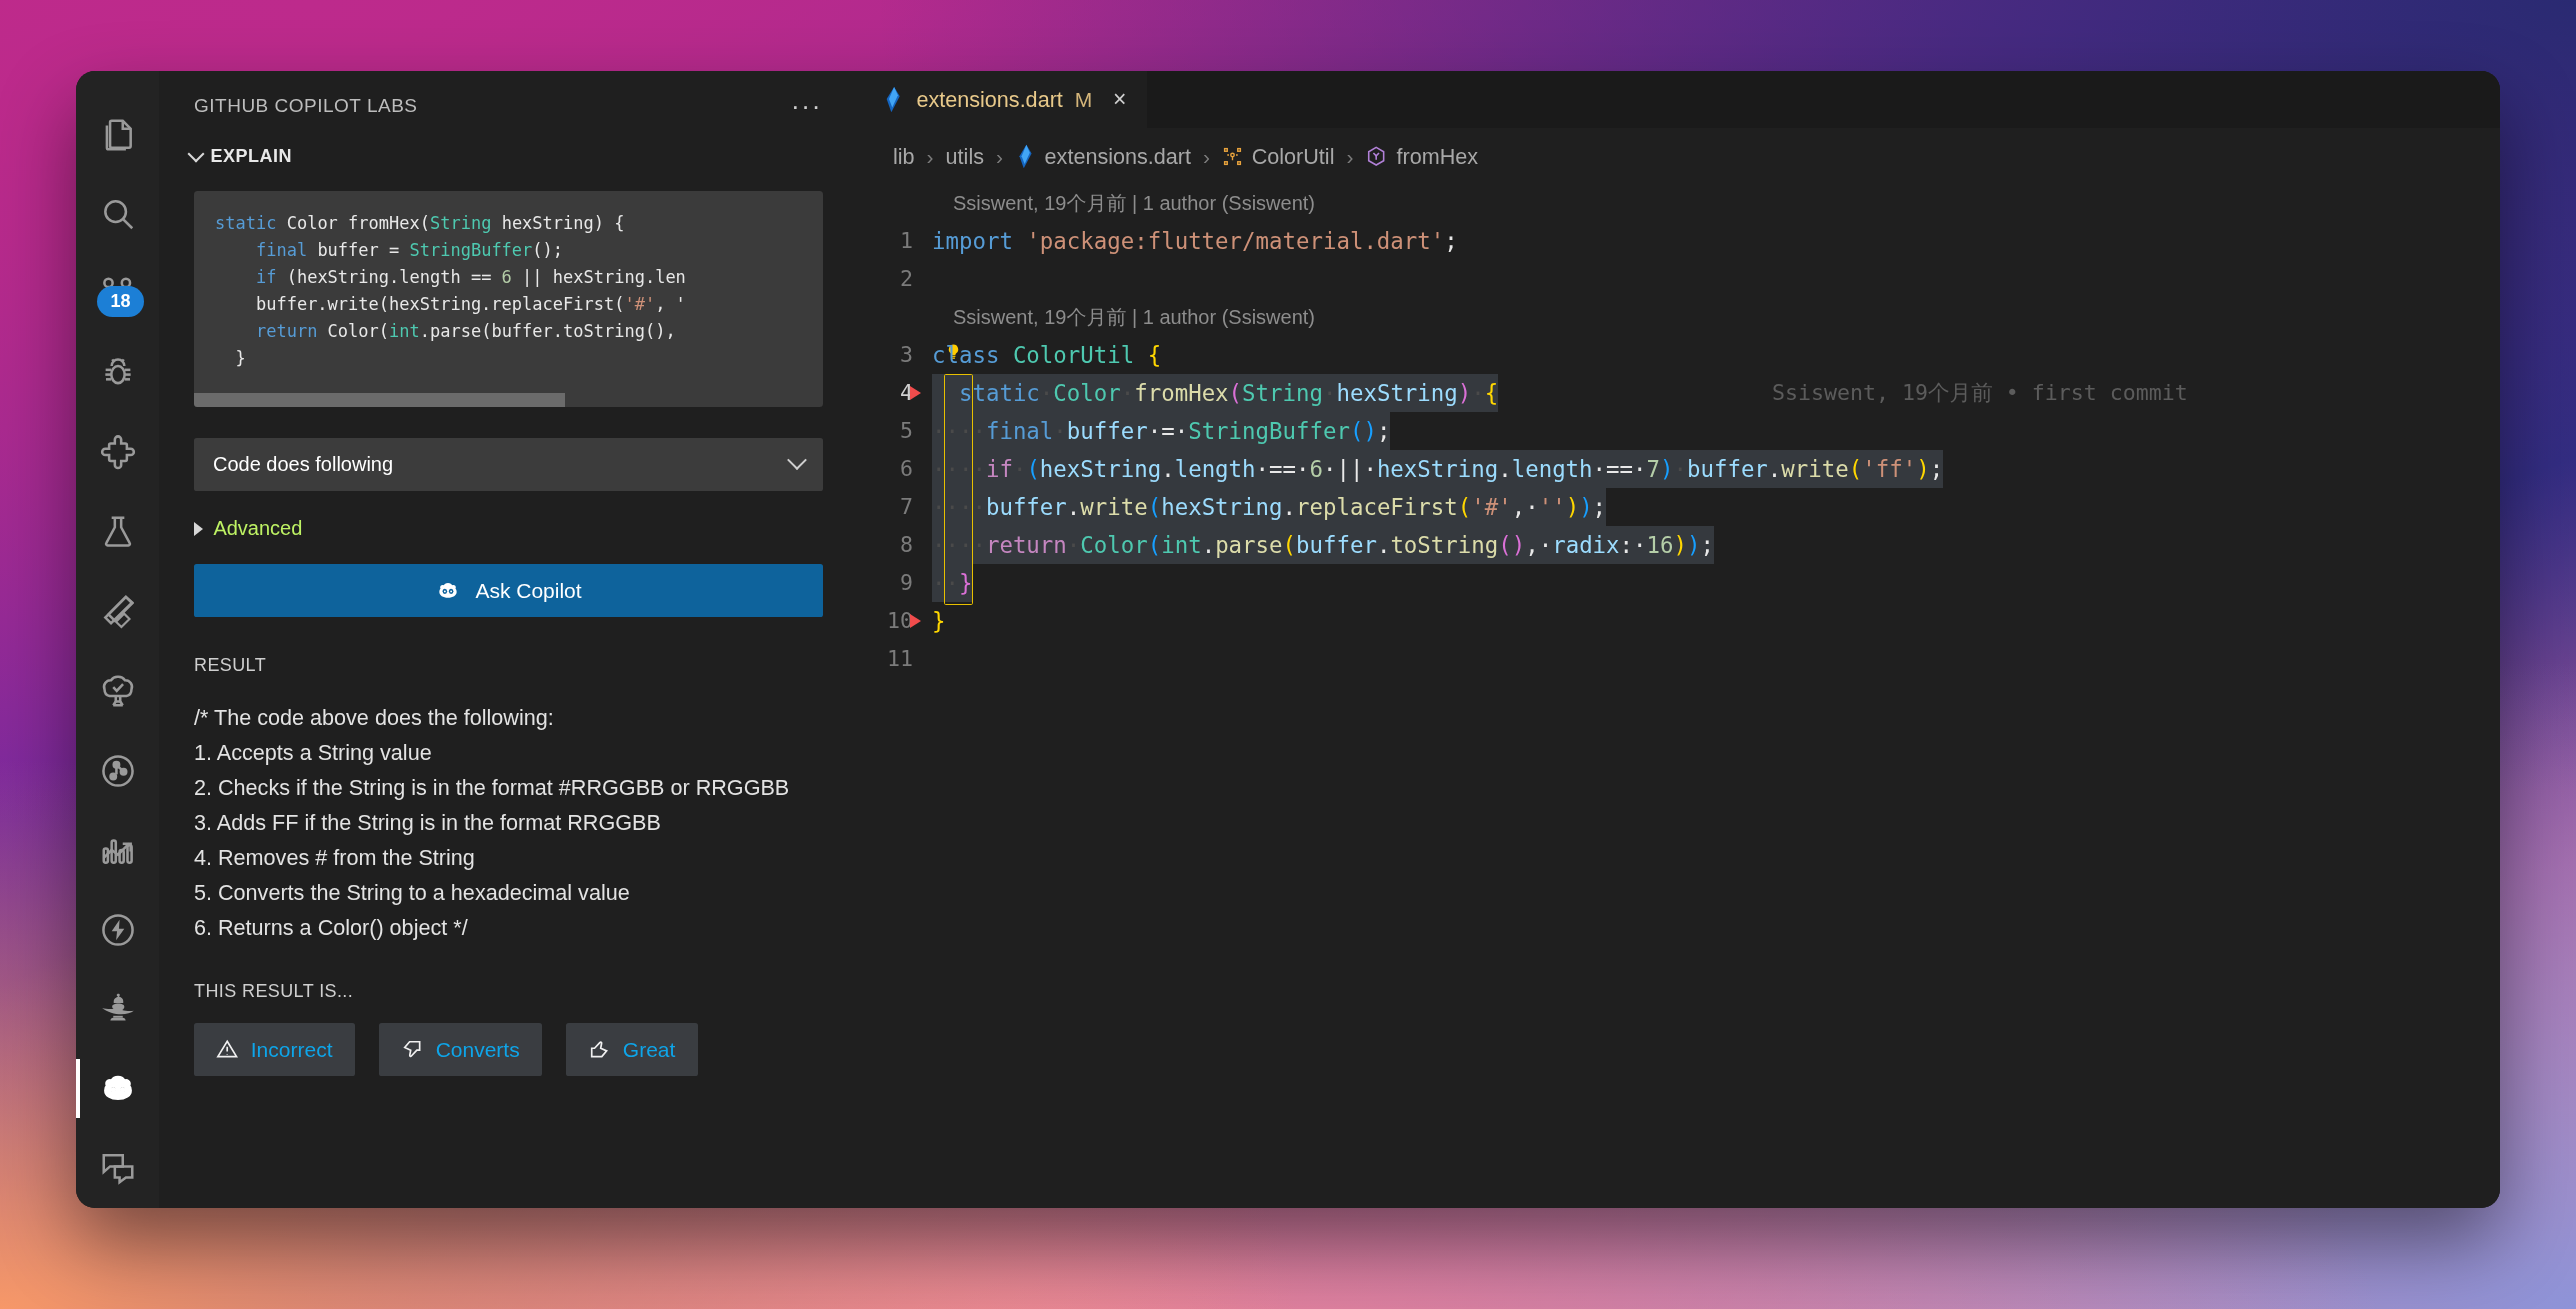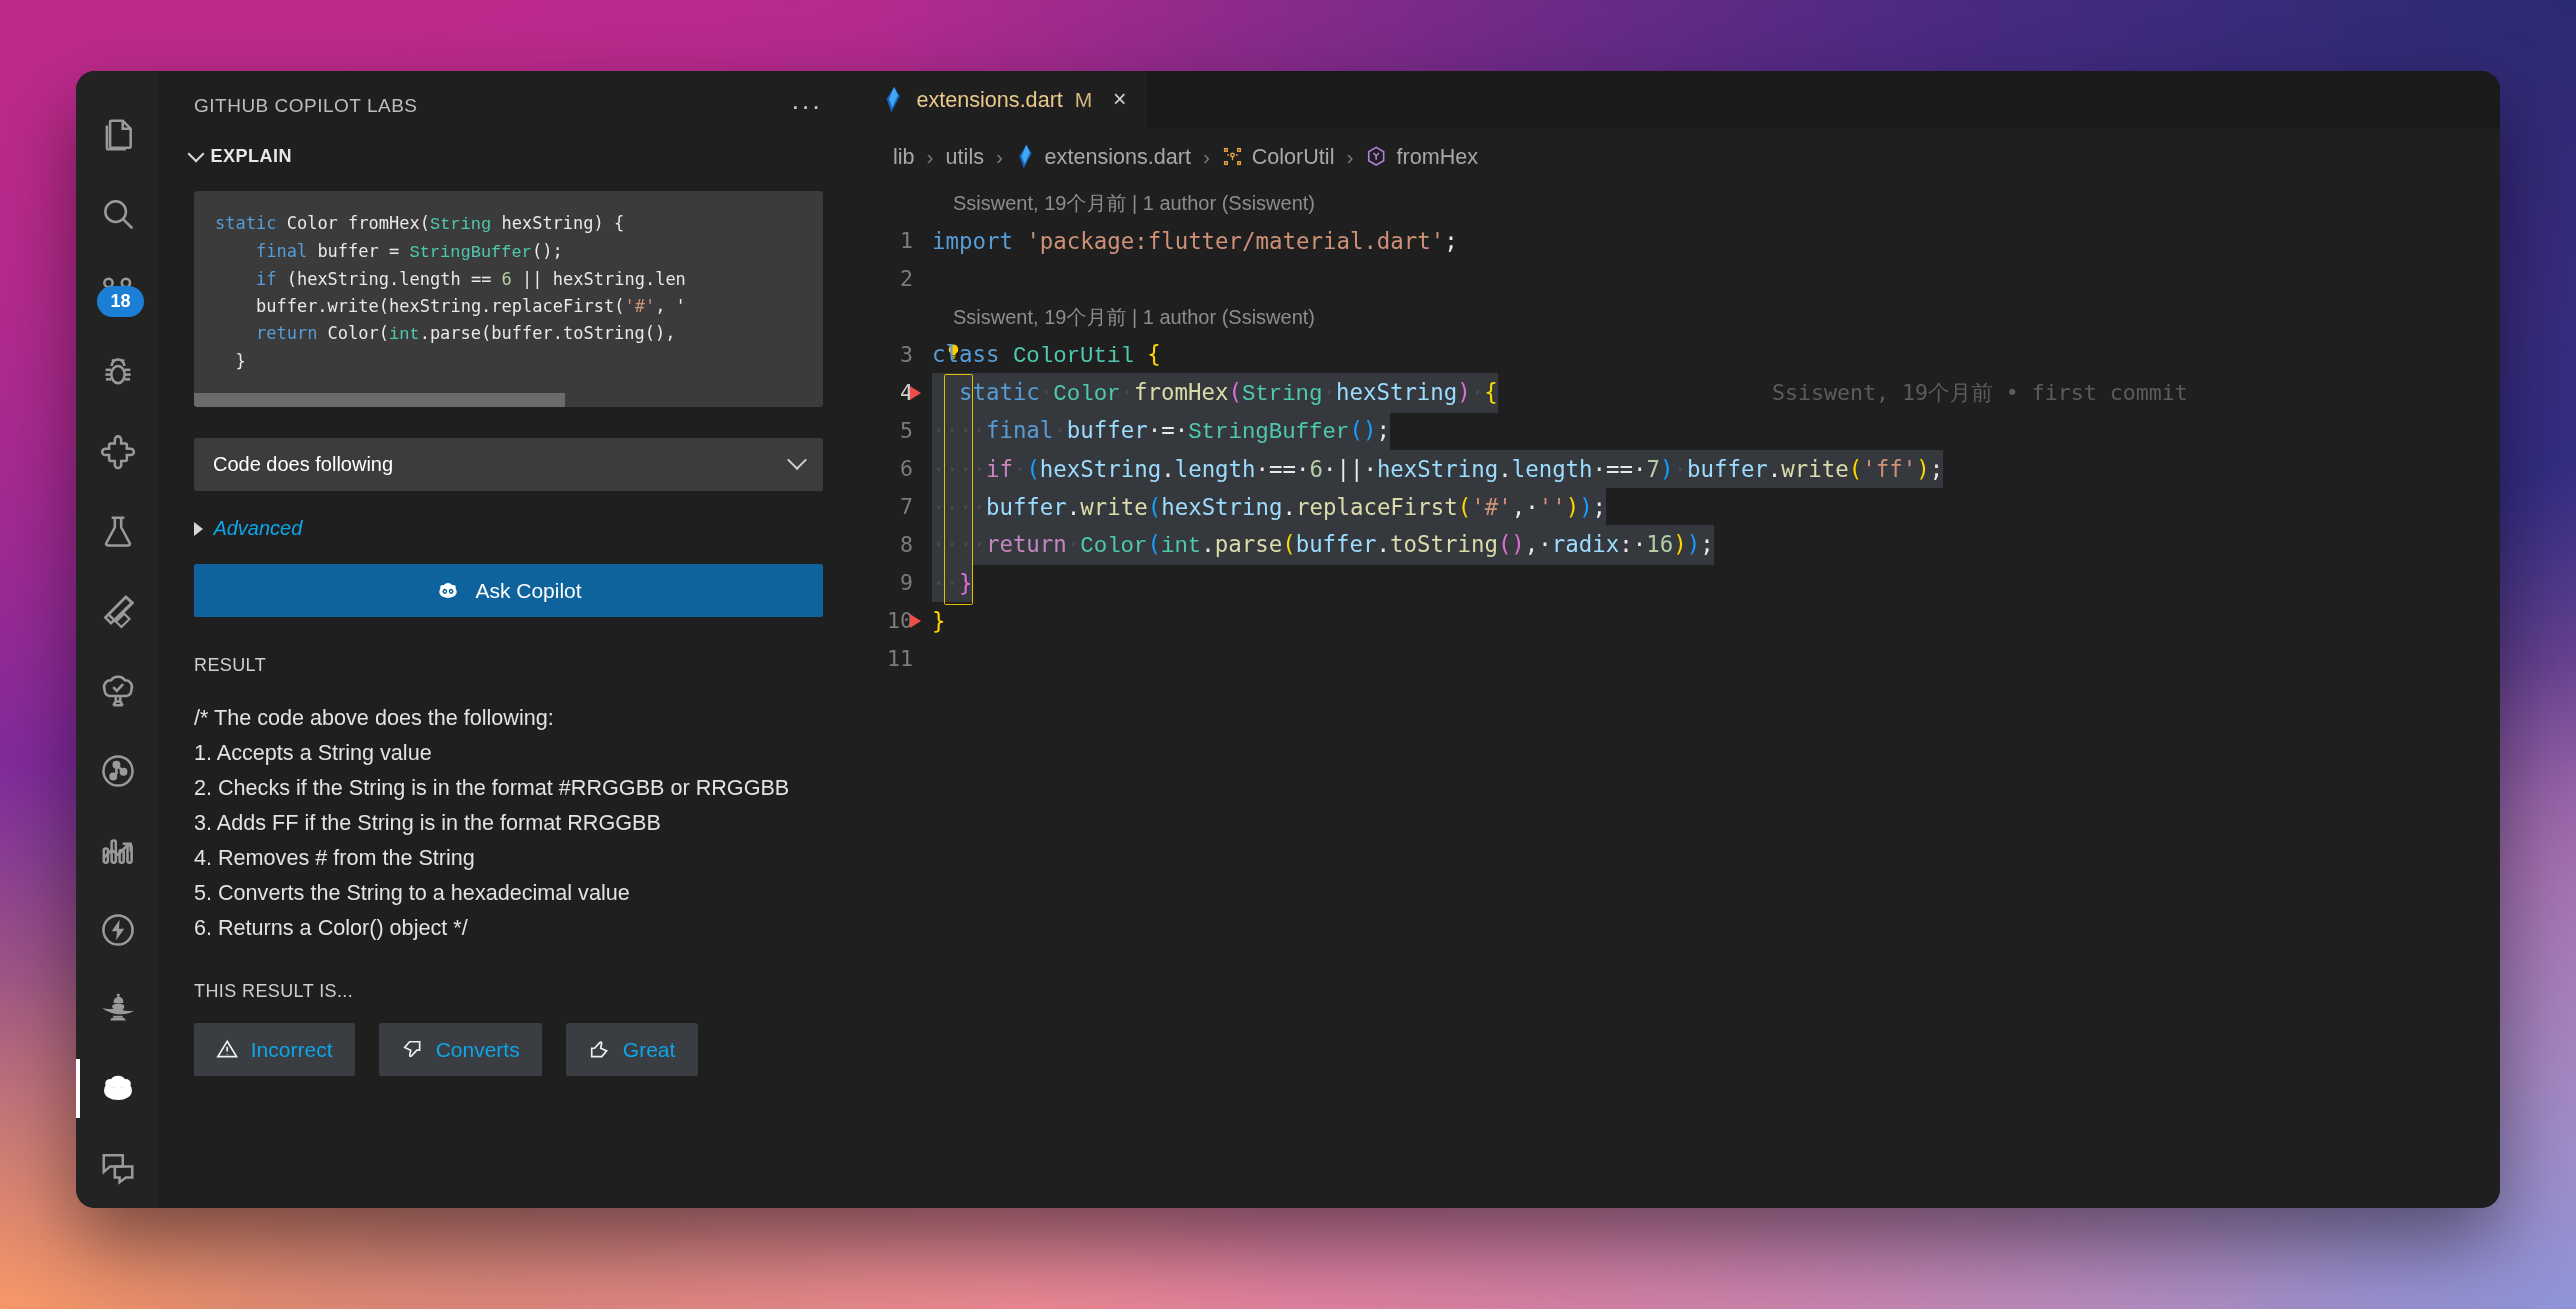--- a/index.html
+++ b/index.html
@@ -66,21 +66,21 @@
   .hscroll { position:absolute; left:0; bottom:0; height:14px; width:371px; background:#6b6b6b; }
   .hscroll-track { position:absolute; left:0; bottom:0; height:14px; width:100%; background:transparent; }
 
   .select {
     margin:31px 35px 0 35px; height:53px; background:#3c3c3c; border-radius:2.6px;
     display:flex; align-items:center; justify-content:space-between; padding:8px 19px;
     color:#ffffff; font-size:20px; cursor:pointer;
   }
   .selchev { width:14px;height:14px; border-right:2.6px solid #cfcfcf; border-bottom:2.6px solid #cfcfcf;
              transform:rotate(45deg) translate(-3.5px,-3.5px); }
-  .advanced { display:flex; align-items:center; gap:10.4px; padding:26px 0 0 35px; color:#0ea5e9; font-size:20px; cursor:pointer;font-style:italic;}
+  .advanced { display:flex; align-items:center; gap:10.4px; padding:26px 0 0 35px; color:#bef264; font-size:20px; cursor:pointer;}
   .tri { width:0;height:0;border-left:9.5px solid #d6d6d6;border-top:7px solid transparent;border-bottom:7px solid transparent; }
   .askbtn {
     margin:24px 35px 0 35px; height:53px; background:#0e639c; border-radius:2.6px;
     display:flex; align-items:center; justify-content:center; gap:14px;
     color:#fff; font-size:21px; cursor:pointer;
   }
   .result-label { padding:38px 0 0 35px; color:#cfcfcf; font-size:18px; letter-spacing:0.4px; }
   .result-body { padding:24px 52px 0 35px; color:#e3e3e3; font-size:21.6px; line-height:35px; }
   .feedback-label { padding:36px 0 0 35px; color:#cfcfcf; font-size:18px; letter-spacing:0.4px; }
   .fb-row { display:flex; gap:24px; padding:21px 0 0 35px; }
@@ -114,21 +114,21 @@
   .ctext { font-size:22.4px; line-height:38px; white-space:pre; position:relative;text-align:center; }
   .hl-block {
     position:absolute; left:86px; top:0; background:#2b2b2b; border:1.7px solid #e8c000;
     border-radius:1.7px; pointer-events:none;
   }
   .selbg { background:#35393e; }
   .blame-inline { color:#5c5c5c; font-size:21.6px; font-family:"DejaVu Sans Mono","Liberation Mono",monospace; }
   .ws { color:#4a4a4a; }
   
   .k  { color:#C586C0; }  .k2 { color:#569CD6; }
-  .ty { color:#4EC9B0;font-family:Liberation Mono, monospace; }  .fn { color:#DCDCAA; }
+  .ty { color:#4EC9B0; }  .fn { color:#DCDCAA; }
   .va { color:#9CDCFE; }  .nu { color:#B5CEA8; }
   .st { color:#CE9178; }  .pl { color:#e8e8e8; }
   .p1 { color:#FFD700; }  .p2 { color:#DA70D6; }  .p3 { color:#179FFF; }
 </style>
 </head>
 <body>
 
 <div id="window">
 
   <div id="activitybar">

